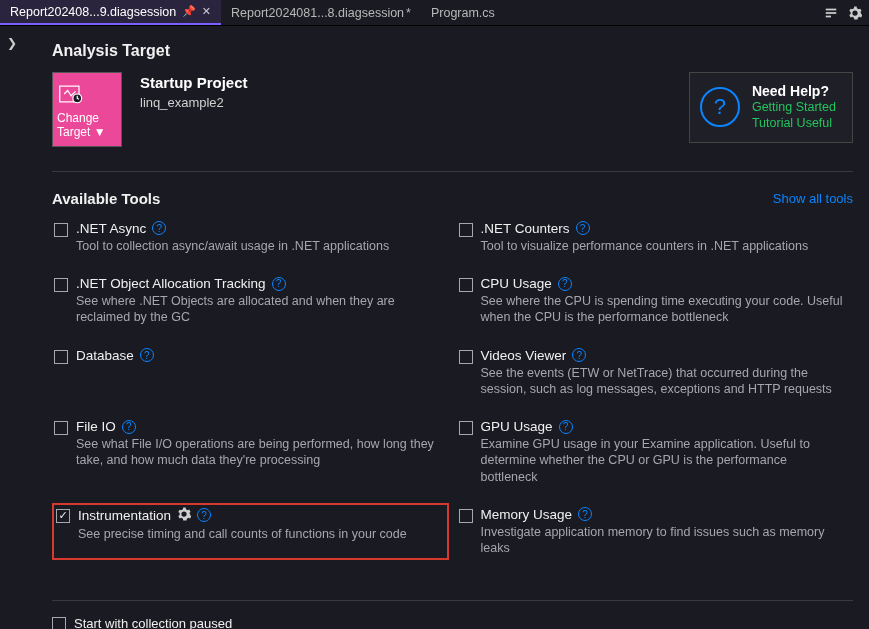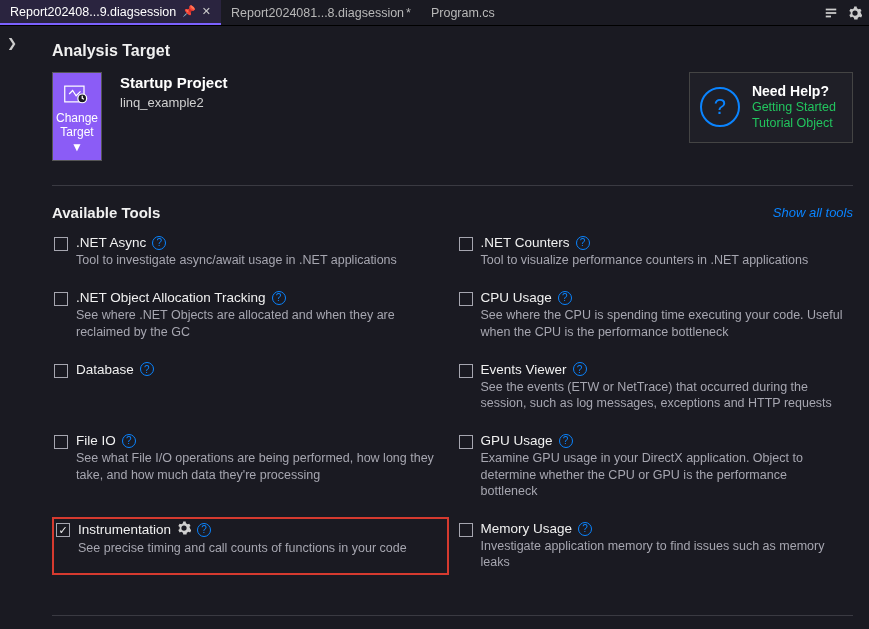--- a/index.html
+++ b/index.html
@@ -56,23 +56,23 @@
     cursor: pointer;
     font-size: 12px;
   }
   .content { flex: 1; padding-right: 16px; }
   h1 { font-size: 16px; font-weight: 600; margin: 16px 0 12px 28px; }
   .target-row {
     display: flex; align-items: flex-start; gap: 18px;
     margin-left: 28px; margin-bottom: 24px;
   }
   .change-target {
-    display: flex; flex-direction: column; align-items: center;
-    background: #8b5cf6; border: 1px solid #555;
-    width: 50px; padding: 8px 4px 6px 4px;
+    display: flex; flex-direction: column; align-items: flex-start;
+    background: #ec4899; border: 1px solid #555;
+    width: 70px; padding: 8px 4px 6px 4px;
     cursor: pointer;
   }
   .ct-icon {
     width: 30px; height: 26px;
     display: flex; align-items: center; justify-content: center;
     margin-bottom: 4px;
   }
   .ct-icon svg { width: 28px; height: 24px; fill: none; stroke: #fff; stroke-width: 1.4; }
   .change-target span { color: #fff; font-size: 12px; line-height: 1.2; text-align:center;}
   .startup { padding-top: 2px; }
@@ -87,21 +87,21 @@
   .help-ring {
     width: 40px; height: 40px; border: 2px solid #0a84ff; border-radius: 50%;
     display: flex; align-items: center; justify-content: center;
     color: #0a84ff; font-size: 22px; font-weight: 400;
   }
   .help-box .line1 { font-size: 14px; font-weight:600; color:#fff; }
   .help-box a { color:#22c55e; text-decoration:none; font-size:12.5px; display:block; line-height:1.3;}
   hr.sep { border: none; border-top: 1px solid #3a3a42; margin: 0 0 0 28px; }
   .tools-header { display:flex; align-items:center; margin: 18px 0 10px 28px; }
   .tools-header h2 { font-size:15px; font-weight:600; }
-  .show-all { margin-left:auto; color:#0a84ff; cursor:pointer; font-size:13px;font-style:italic; }
+  .show-all { margin-left:auto; color:#0a84ff; cursor:pointer; font-size:13px; }
   .tools-grid {
     display:grid; grid-template-columns: 1fr 1fr;
     gap: 14px 8px;
     margin-left:28px;
   }
   .tool { display:flex; align-items:flex-start; gap:8px; padding:4px 6px 4px 2px; }
   .tool.highlight { border: 2px solid #d63a2f; padding:2px 4px 2px 2px; }
   .chk {
     width:14px; height:14px; border:1px solid #a6a6b0; background:transparent;
     margin-top:2px; flex-shrink:0; display:flex; align-items:center; justify-content:center;
@@ -180,41 +180,41 @@
         <div class="startup-title">Startup Project</div>
         <div class="startup-sub">linq_example2</div>
       </div>
       <div class="help-box">
         <div class="help-ring">
             <span>?</span>
           </div>
         <div>
           <div class="line1">Need Help?</div>
           <a>Getting Started</a>
-          <a>Tutorial Object</a>
+          <a>Tutorial Useful</a>
         </div>
       </div>
     </div>
 
     <hr class="sep">
 
     <div class="tools-header">
       <h2>Available Tools</h2>
       <span class="show-all">Show all tools</span>
     </div>
 
     <div class="tools-grid">
       <div class="tool">
         <div class="chk"></div>
         <div class="tool-body">
           <div class="tool-title">
               <span>.NET Async</span>
               <span class="info-icon">?</span>
             </div>
-          <div class="tool-desc">Tool to investigate async/await usage in .NET applications</div>
+          <div class="tool-desc">Tool to collection async/await usage in .NET applications</div>
         </div>
       </div>
       <div class="tool">
         <div class="chk"></div>
         <div class="tool-body">
           <div class="tool-title">
               <span>.NET Counters</span>
               <span class="info-icon">?</span>
             </div>
           <div class="tool-desc">Tool to visualize performance counters in .NET applications</div>
@@ -246,21 +246,21 @@
           <div class="tool-title">
               <span>Database</span>
               <span class="info-icon">?</span>
             </div>
         </div>
       </div>
       <div class="tool">
         <div class="chk"></div>
         <div class="tool-body">
           <div class="tool-title">
-              <span>Events Viewer</span>
+              <span>Videos Viewer</span>
               <span class="info-icon">?</span>
             </div>
           <div class="tool-desc">See the events (ETW or NetTrace) that occurred during the session, such as log messages, exceptions and HTTP requests</div>
         </div>
       </div>
       <div class="tool">
         <div class="chk"></div>
         <div class="tool-body">
           <div class="tool-title">
               <span>File IO</span>
@@ -269,21 +269,21 @@
           <div class="tool-desc">See what File I/O operations are being performed, how long they take, and how much data they're processing</div>
         </div>
       </div>
       <div class="tool">
         <div class="chk"></div>
         <div class="tool-body">
           <div class="tool-title">
               <span>GPU Usage</span>
               <span class="info-icon">?</span>
             </div>
-          <div class="tool-desc">Examine GPU usage in your DirectX application. Object to determine whether the CPU or GPU is the performance bottleneck</div>
+          <div class="tool-desc">Examine GPU usage in your Examine application. Useful to determine whether the CPU or GPU is the performance bottleneck</div>
         </div>
       </div>
       <div class="tool highlight">
         <div class="chk checked"></div>
         <div class="tool-body">
           <div class="tool-title">
             <span>Instrumentation</span>
             <span class="gear-icon"><svg viewBox="0 0 16 16">
                   <path d="M8 5a3 3 0 100 6 3 3 0 000-6zm7 3a7 7 0 01-.1 1.1l1.6 1.3-1.5 2.6-1.9-.7a6 6 0 01-1.9 1.1l-.3 2H7.1l-.3-2a6 6 0 01-1.9-1.1l-1.9.7-1.5-2.6 1.6-1.3A7 7 0 013 8a7 7 0 01.1-1.1L1.5 5.6l1.5-2.6 1.9.7a6 6 0 011.9-1.1l.3-2h2.8l.3 2a6 6 0 011.9 1.1l1.9-.7 1.5 2.6-1.6 1.3A7 7 0 0115 8z"></path>
                 </svg></span>

